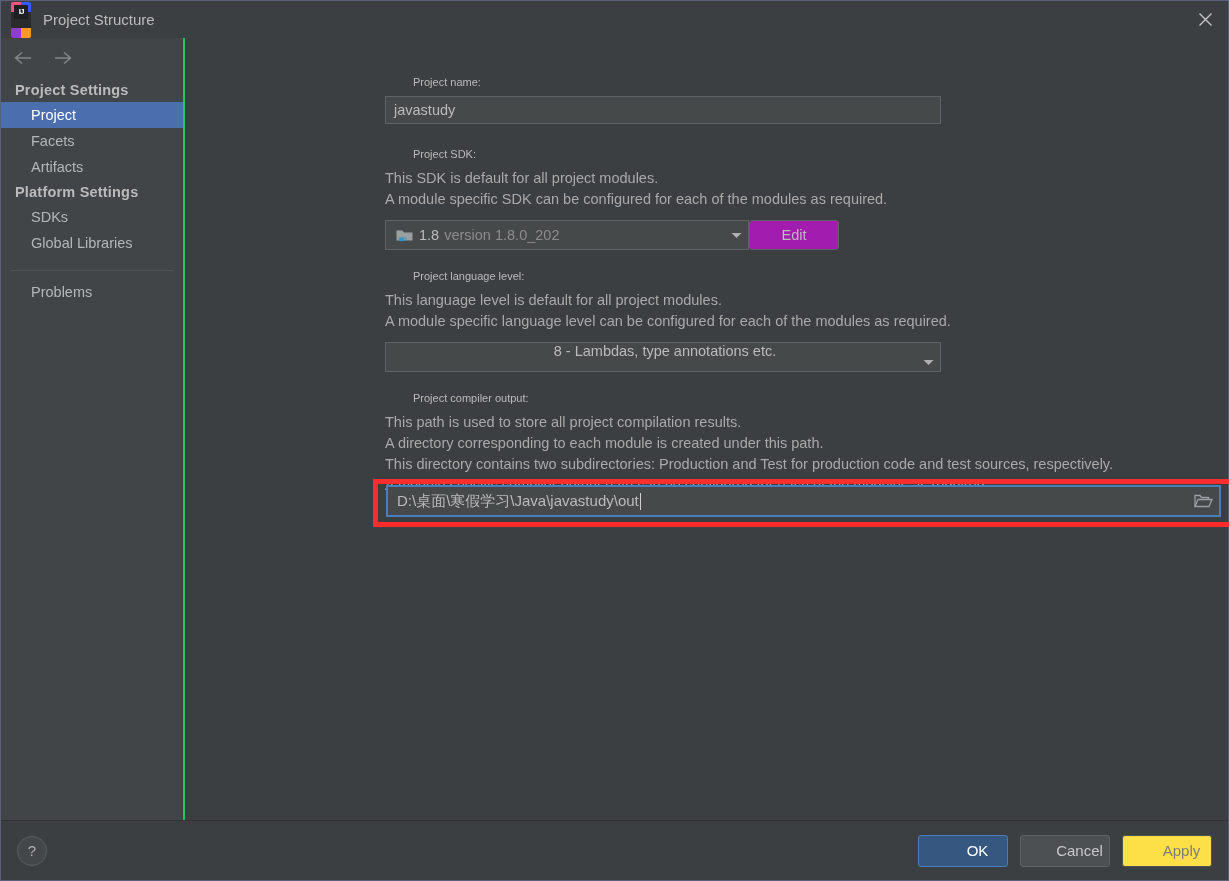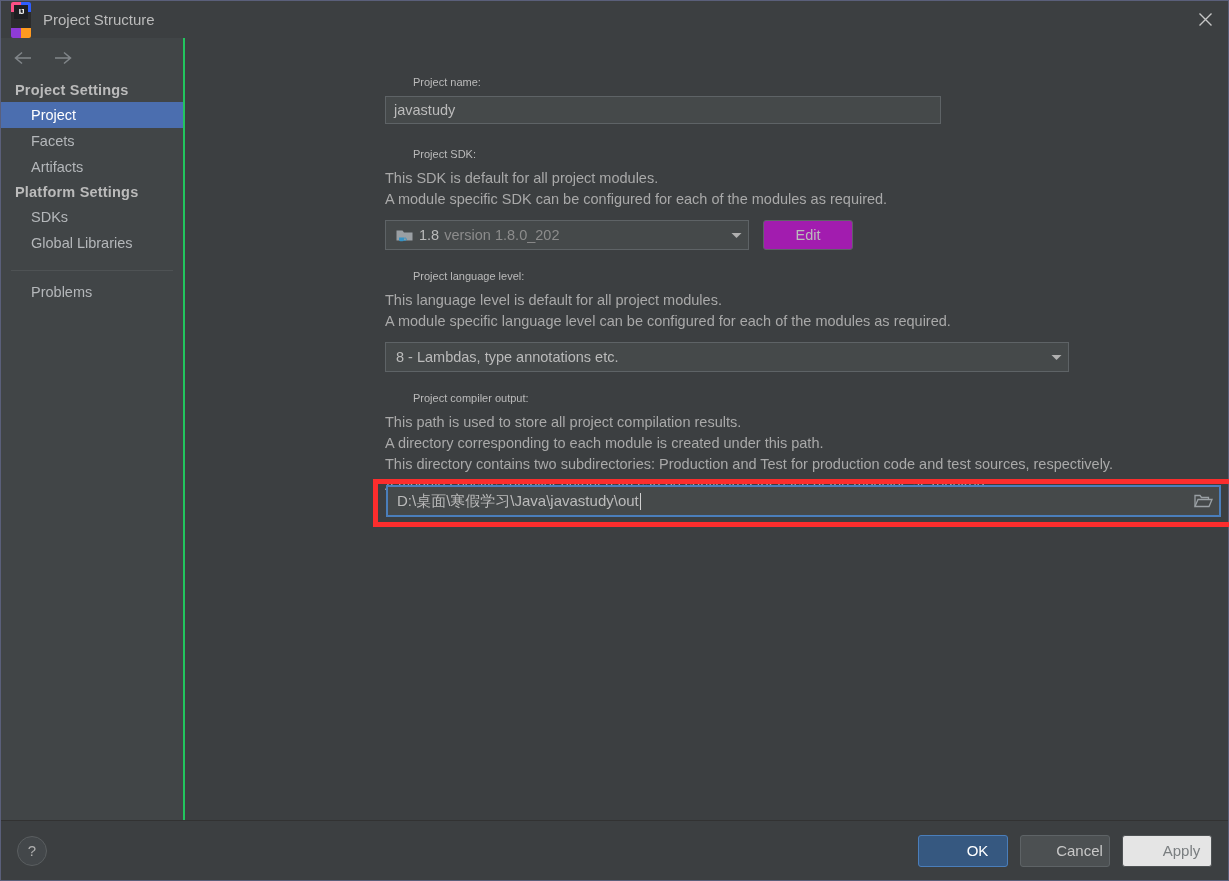--- a/index.html
+++ b/index.html
@@ -138,40 +138,40 @@
     border: 1px solid #5e6366;
     box-sizing: border-box;
     display: flex;
     align-items: center;
     padding: 0 8px;
     color: #bbbbbb;
     font-size: 14.5px;
   }
   .project-name-input { width: 556px; margin-bottom: 24px; }
 
-  .row { display: flex; align-items: center; gap: 14px; }
+  .row { display: flex; align-items: center; }
   .combo {
     height: 30px;
     background: #45494a;
     border: 1px solid #5e6366;
     box-sizing: border-box;
     display: flex;
     align-items: center;
     padding: 0 6px 0 10px;
     color: #bbbbbb;
     font-size: 14.5px;
     position: relative;
   }
   .combo .arrow {
     margin-left: auto;
     padding-left: 10px;
     display: flex; align-items: center;
   }
   .sdk-combo { width: 364px; }
-  .lang-combo { width: 684px; }
+  .lang-combo { width: 556px; flex-direction: column; }
   .sdk-icon { margin-right: 6px; display: flex; align-items: center; }
   .sdk-ver { color: #8c8c8c; margin-left: 5px; }
   .sdk-name { color: #bbbbbb; }
   .btn {
     height: 30px;
     min-width: 90px;
     background: #a21caf;
     border: 1px solid #5e6366;
     border-radius: 3px;
     color: #bbbbbb;
@@ -256,21 +256,21 @@
     color: #c8c8c8;
     padding-left: 29px;
   }
   .footer-btn.primary {
     background: #365880;
     border: 1px solid #4a7ebb;
     color: #ffffff;
   }
   .footer-btn.disabled {
     color: #7a7e80;
-    background: #e5e5e5;
+    background: #fde047;
     border: 1px solid #4e5254;
   }
 </style>
 </head>
 <body>
 
 <div class="dialog">
 
   <div class="titlebar">
     <div class="app-logo">

